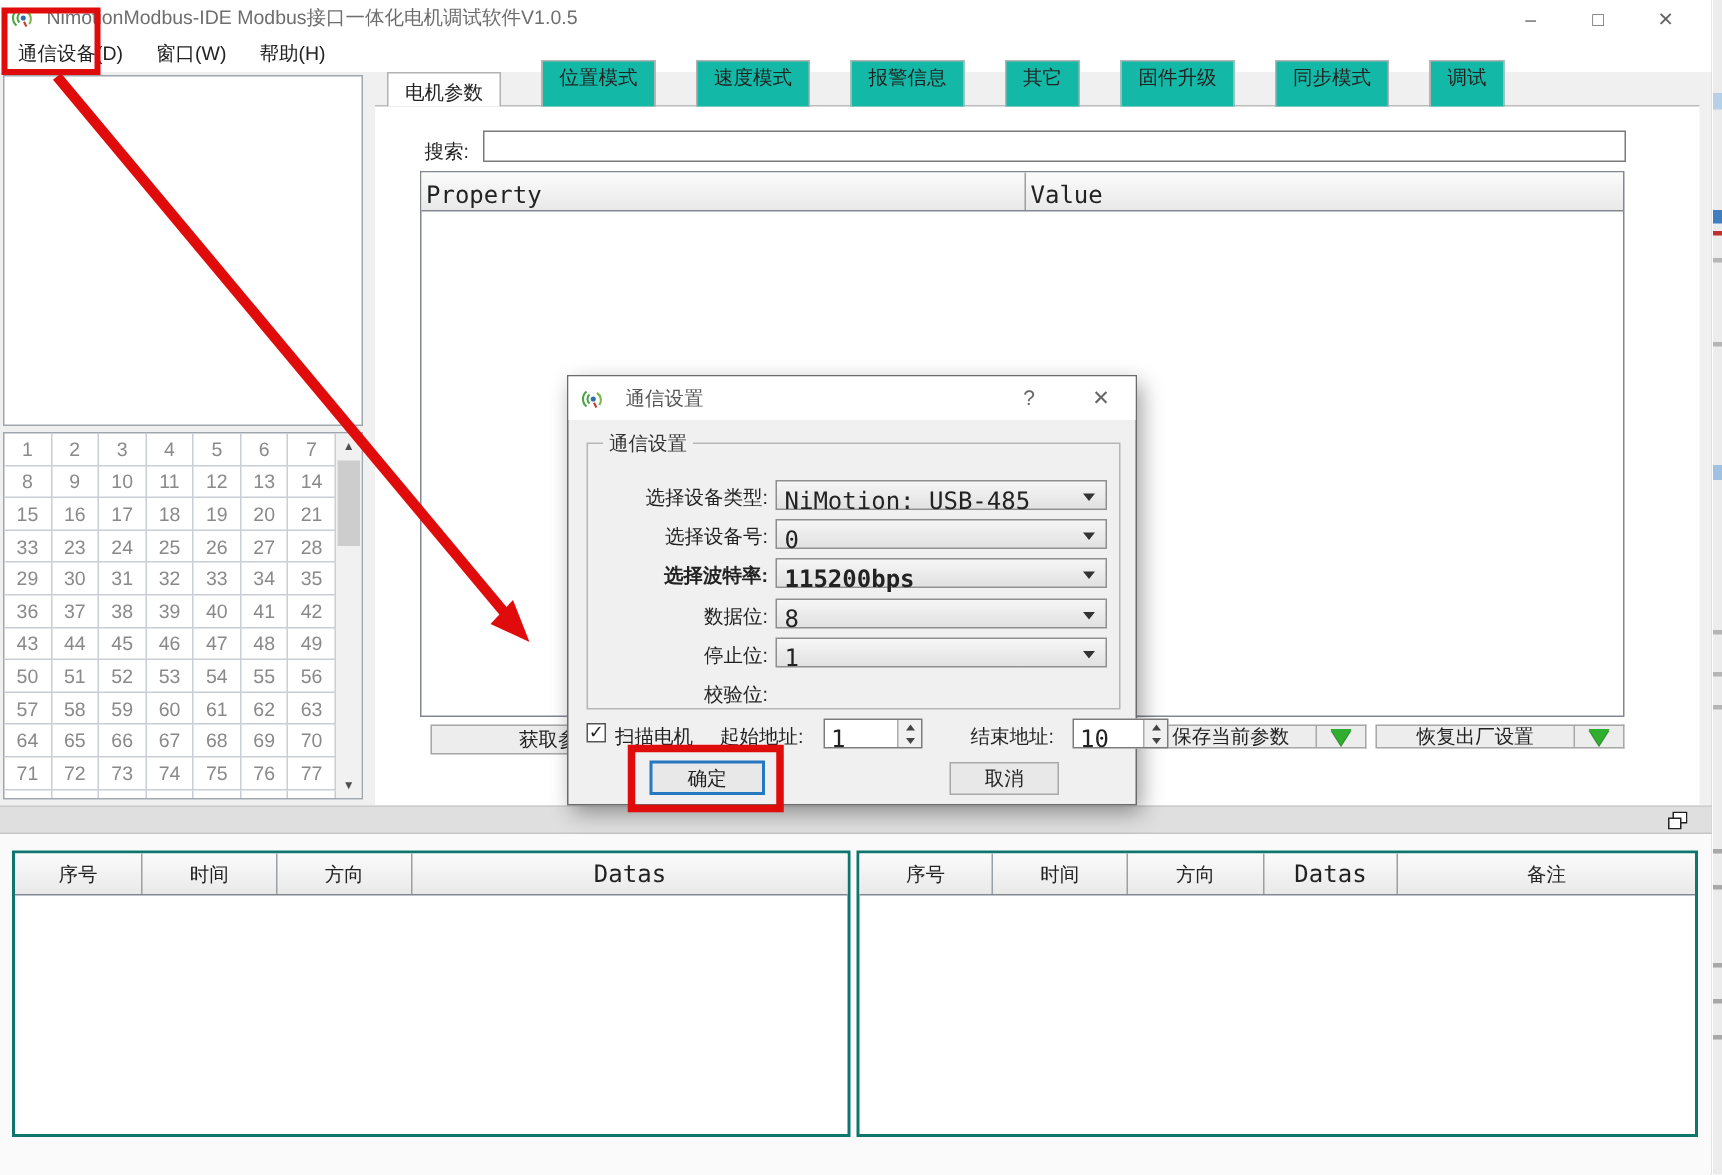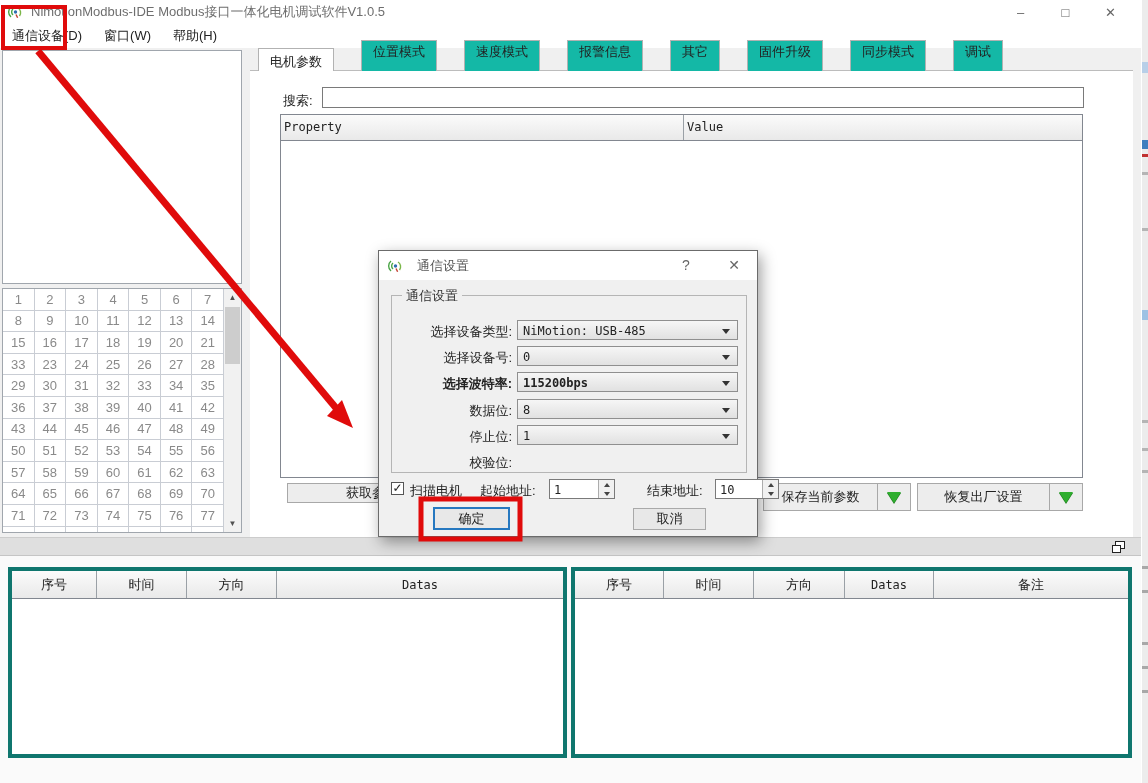--- a/index.html
+++ b/index.html
@@ -1,19 +1,19 @@
 <!DOCTYPE html>
 <html><head>
 <meta charset="utf-8">
 <style>
   * { margin:0; padding:0; box-sizing:border-box; }
   html,body { width:1148px; height:783px; }
   body { position:relative; overflow:hidden; background:#fff;
          font-family:"Liberation Sans", sans-serif; font-size:13px; color:#222; }
-  .mono { font-family:"DejaVu Sans Mono", monospace; font-size:12px; }
+  .mono { font-family:"DejaVu Sans Mono", monospace; font-size:16px; }
 
   .app-window { position:absolute; left:0; top:0; width:1141px; height:783px;
                 background:#fff; border-right:1px solid #9a9a9a; }
 
   
   .titlebar { position:absolute; left:0; top:0; width:1141px; height:24px; background:#fff;
               display:flex; align-items:center; }
   .app-icon { width:16px; height:16px; margin:0 8px 0 7px; }
   .title-text { color:#6e6e6e; font-size:13px; }
   .win-controls { position:absolute; right:8px; top:0; height:24px; display:flex; }
@@ -56,34 +56,34 @@
   .prop-table { position:absolute; left:280px; top:114px; width:803px; height:364px;
                 border:1px solid #828790; background:#fff; }
   .prop-header { display:flex; height:26px; background:linear-gradient(#fbfbfb,#e9e9e9);
                  border-bottom:1px solid #828790; }
   .prop-h-cell { padding:5px 3px 0 3px; border-right:1px solid #9aa0a6; }
   .prop-h-cell:last-child { border-right:none; flex:1; }
 
   .btn { background:#ededed; border:1px solid #a8a8a8; display:flex; align-items:center;
          justify-content:center; font-size:13px; color:#222; }
   .get-params-btn { position:absolute; left:287px; top:483px; width:170px; height:20px; }
-  .split-btn { position:absolute; top:483px; height:28px; display:flex; }
+  .split-btn { position:absolute; top:483px; height:16px; display:flex; }
   .split-main { border:1px solid #a8a8a8; background:#ededed; display:flex; align-items:center;
                 justify-content:center; }
   .split-arrow { border:1px solid #a8a8a8; border-left:none; background:#ededed; width:33px;
                  display:flex; align-items:center; justify-content:center; }
   .green-tri { width:0; height:0; border-left:7px solid transparent; border-right:7px solid transparent;
                border-top:11px solid #2fae2f; filter:drop-shadow(0 1px 0 #1d7a1d); }
 
   
   .dock-strip { position:absolute; left:0; top:537px; width:1141px; height:19px; background:#dfdfdf;
                 border-top:1px solid #cccccc; border-bottom:1px solid #c5c5c5; }
   .float-icon { position:absolute; right:16px; top:3px; width:13px; height:12px; }
   .dock-area { position:absolute; left:0; top:556px; width:1141px; height:227px; background:#fafafa; }
-  .log-table { position:absolute; top:11px; height:191px; border:4px solid #0f766e; background:#fff; }
+  .log-table { position:absolute; top:11px; height:191px; border:2px solid #0f766e; background:#fff; }
   .log-header { display:flex; height:28px; background:linear-gradient(#fbfbfb,#e9e9e9);
                 border-bottom:1px solid #828790; }
   .log-h-cell { display:flex; align-items:center; justify-content:center; border-right:1px solid #9aa0a6;
                 color:#222; }
   .log-h-cell:last-child { border-right:none; flex:1; }
 
   
   .dialog { position:absolute; left:378px; top:250px; width:380px; height:287px; background:#f0f0f0;
             border:1px solid #6b6b6b; box-shadow:3px 5px 14px rgba(0,0,0,.38); z-index:50; }
   .dialog-titlebar { position:absolute; left:0; top:0; width:100%; height:29px; background:#fff;

